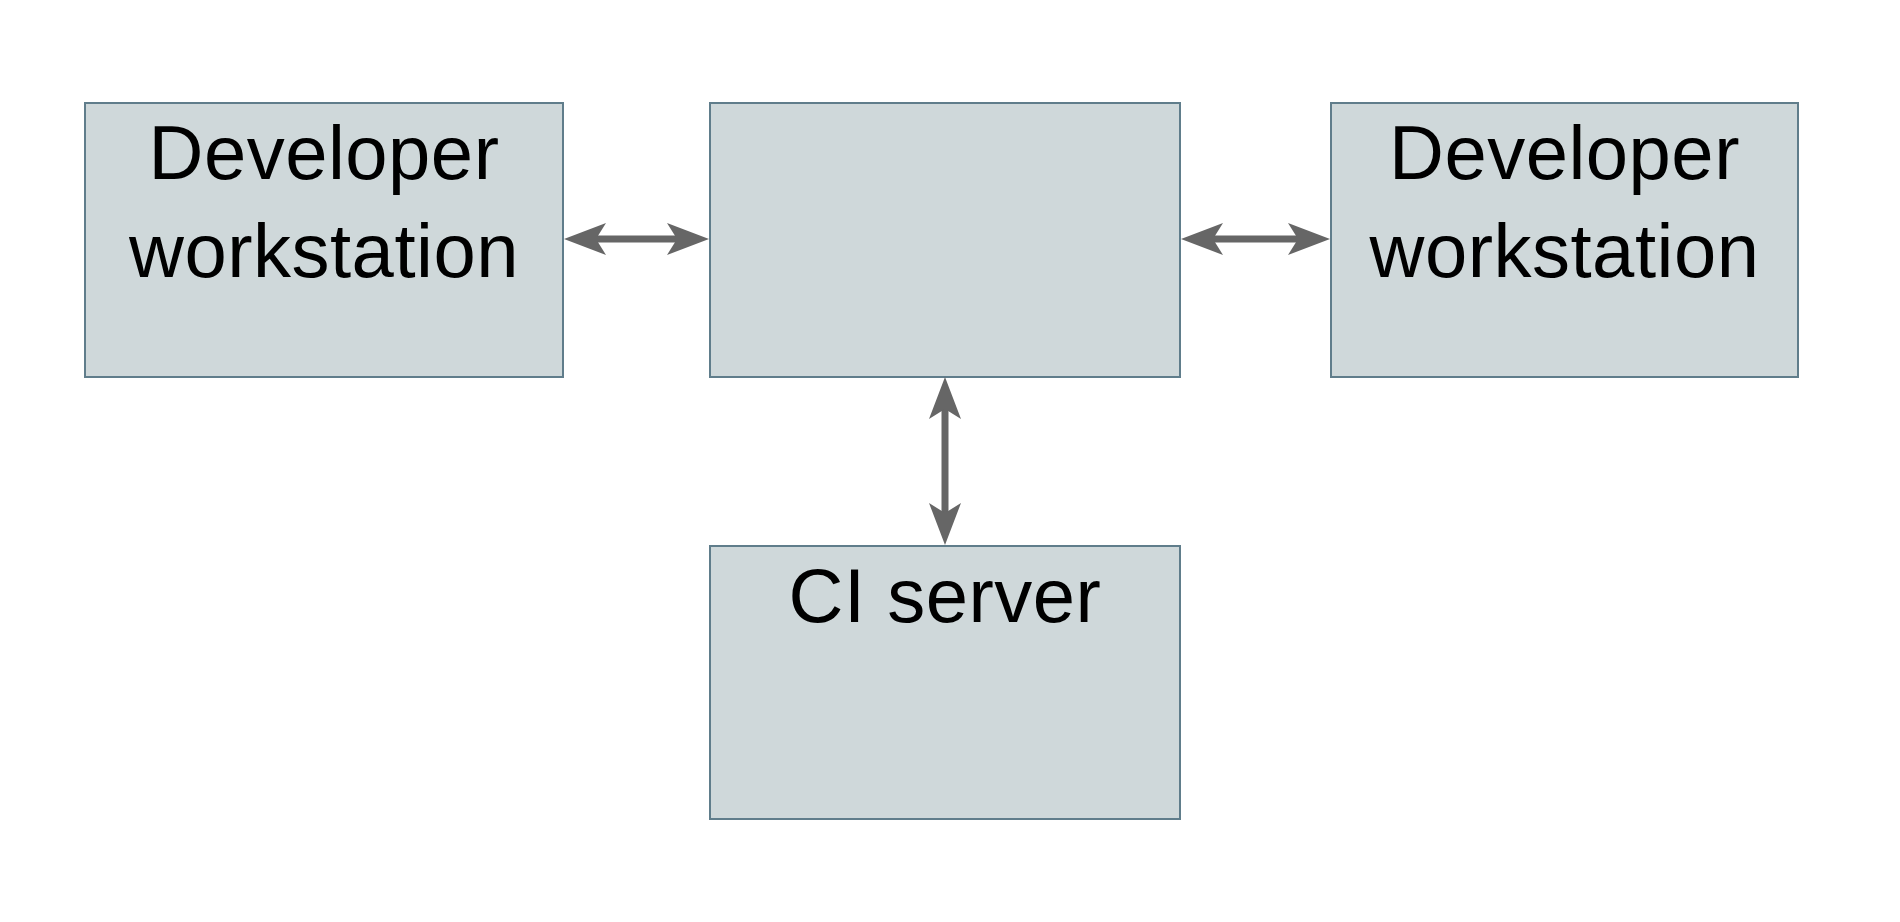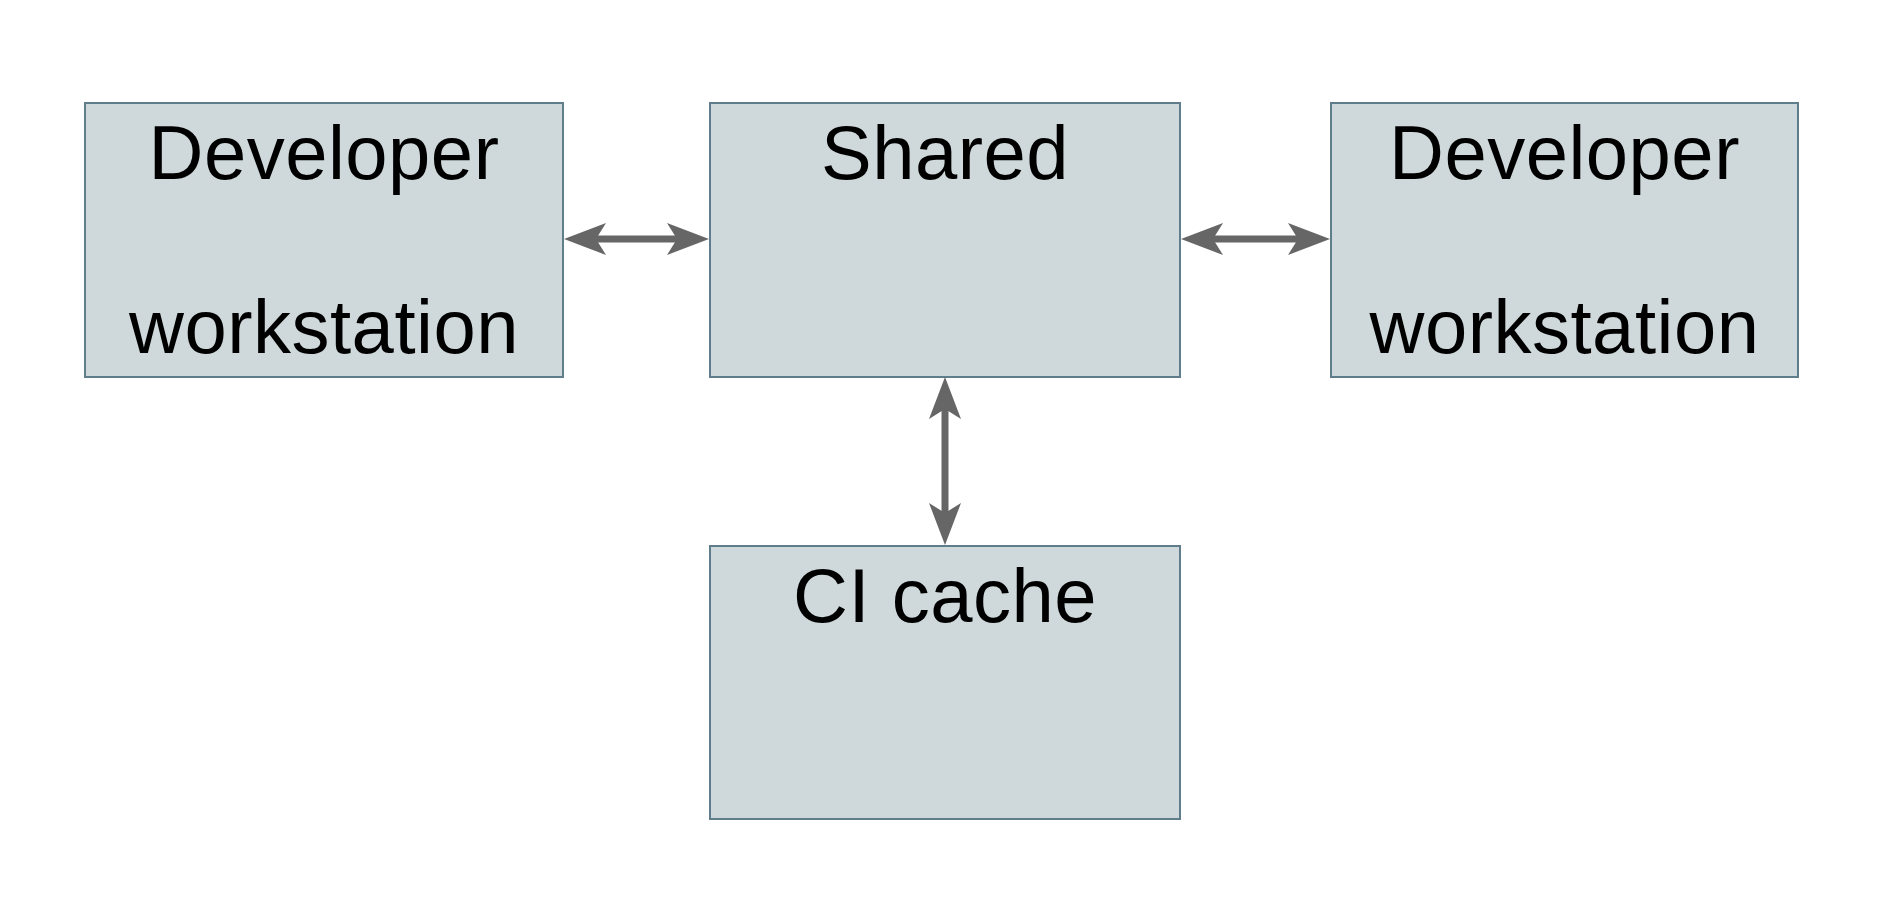--- a/index.html
+++ b/index.html
@@ -19,21 +19,21 @@
     font-family: "Liberation Sans", "DejaVu Sans", sans-serif;
     overflow: hidden;
   }
   .node {
     position: absolute;
     background: var(--node-fill);
     border: 2px solid var(--node-border);
     display: flex;
     flex-direction: column;
     align-items: center;
-    justify-content: space-between;
+    justify-content: flex-start;
     text-align: center;
     color: var(--text);
     font-size: 76px;
     line-height: 98px;
     letter-spacing: 0.5px;
   }
   .node-left  { left: 84px;   top: 102px; width: 480px; height: 276px; }
   .node-cache { left: 709px;  top: 102px; width: 472px; height: 276px; }
   .node-right { left: 1330px; top: 102px; width: 469px; height: 276px; }
   .node-ci    { left: 709px;  top: 545px; width: 472px; height: 275px; }
@@ -45,30 +45,29 @@
 <body>
 
 <div class="canvas">
 
   <div class="node node-left">
     <span>Developer</span>
     <span>workstation</span>
   </div>
 
   <div class="node node-cache">
-    <span>Shared</span>
   </div>
 
   <div class="node node-right">
     <span>Developer</span>
     <span>workstation</span>
   </div>
 
   <div class="node node-ci">
-    <span>CI cache</span>
+    <span>CI server</span>
   </div>
 
   <svg class="arrow" style="left:564px; top:217px;" width="145" height="44" viewBox="0 0 145 44" aria-hidden="true">
     <line class="arrow-shaft" x1="30" y1="22" x2="115" y2="22"></line>
     <polygon class="arrow-head" points="0,22 42,6 32,22 42,38"></polygon>
     <polygon class="arrow-head" points="145,22 103,6 113,22 103,38"></polygon>
   </svg>
 
   <svg class="arrow" style="left:1181px; top:217px;" width="149" height="44" viewBox="0 0 149 44" aria-hidden="true">
     <line class="arrow-shaft" x1="30" y1="22" x2="119" y2="22"></line>

